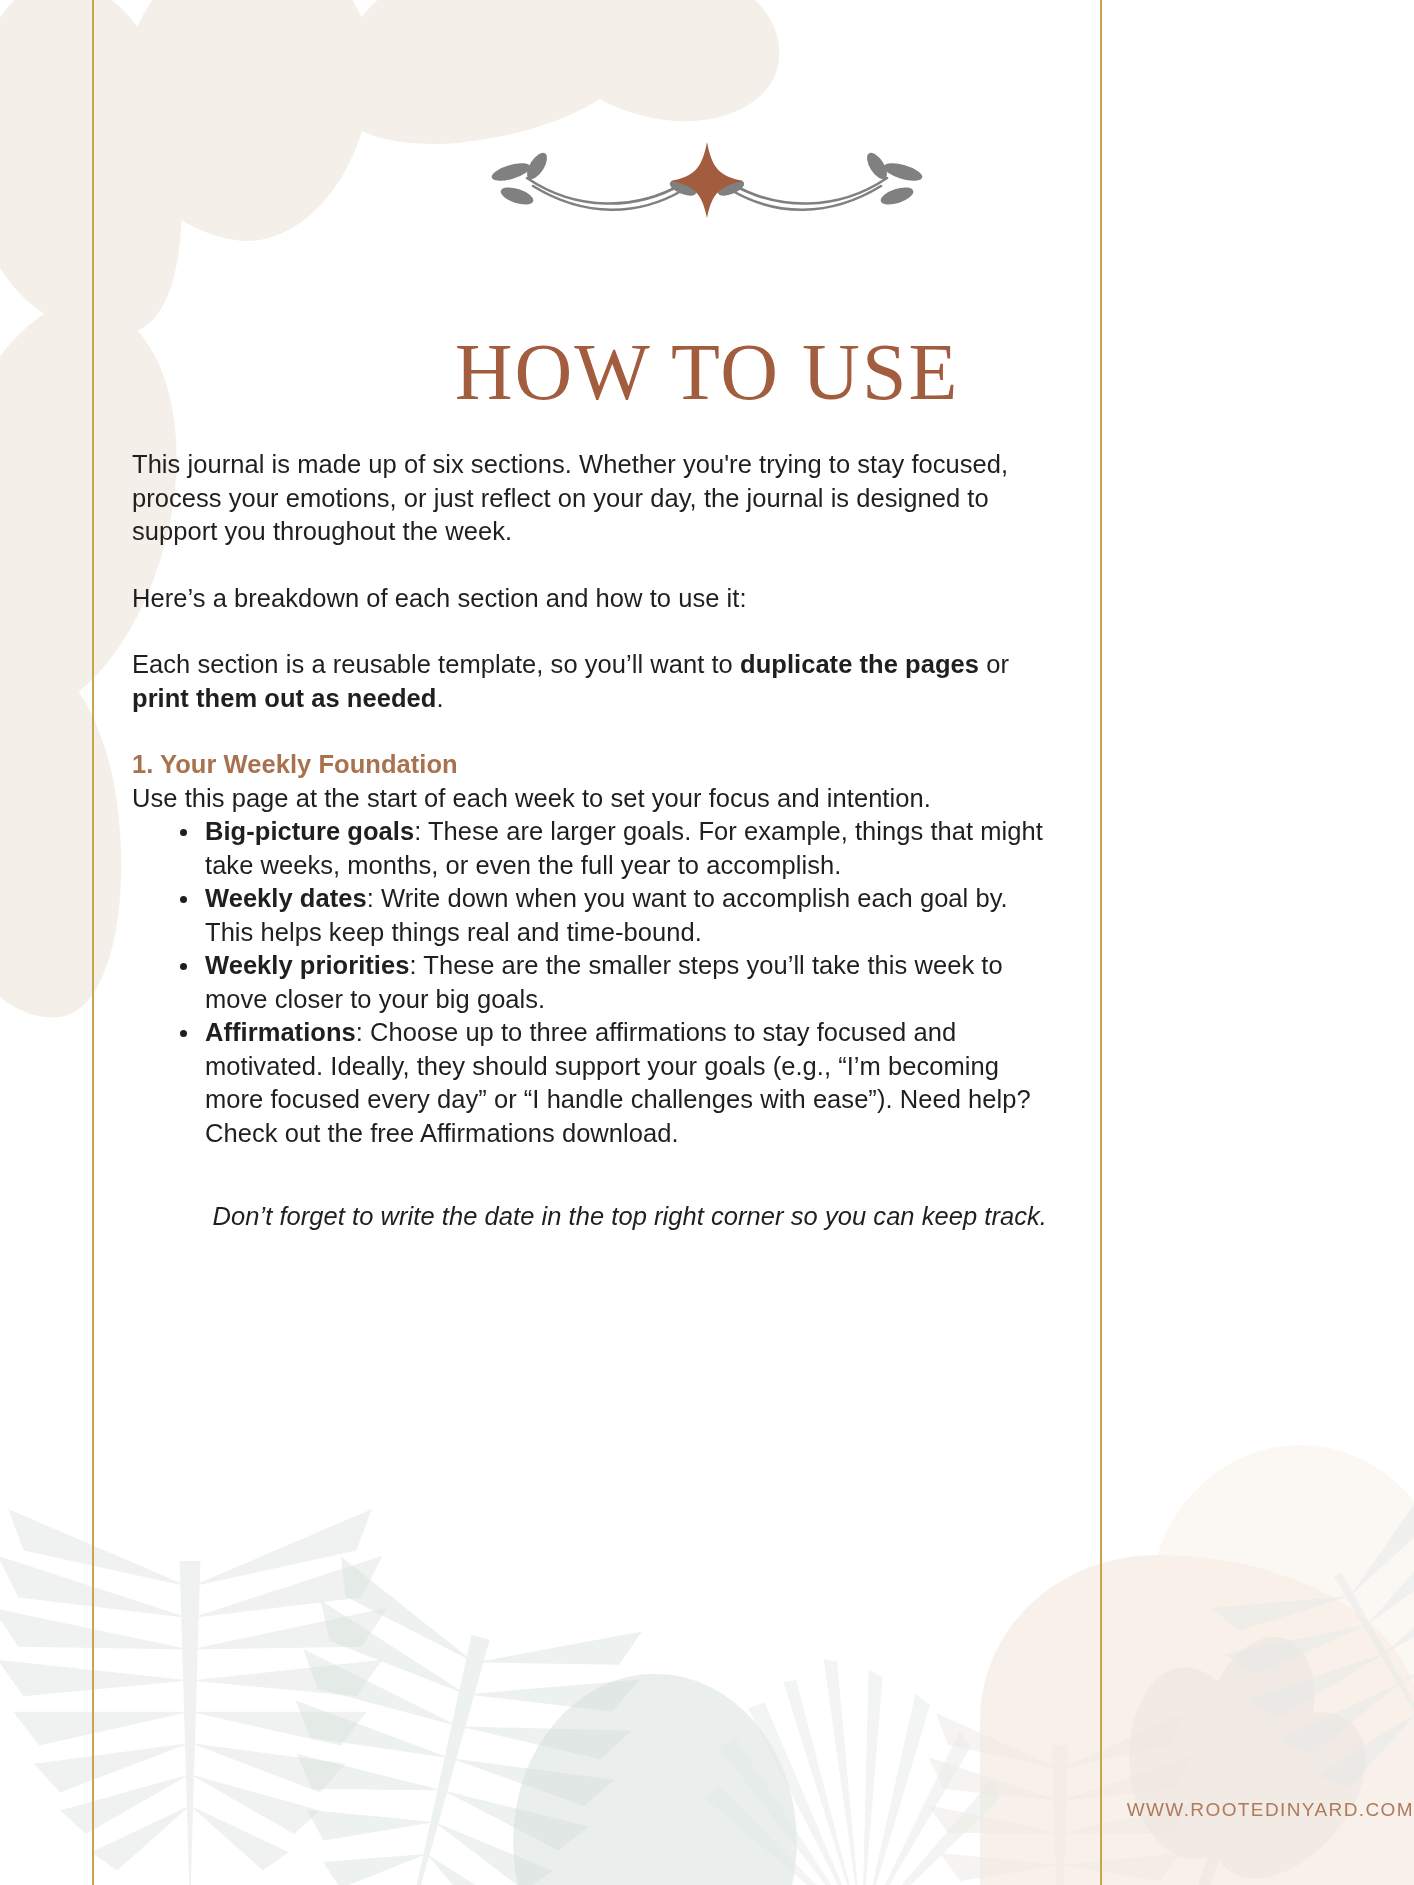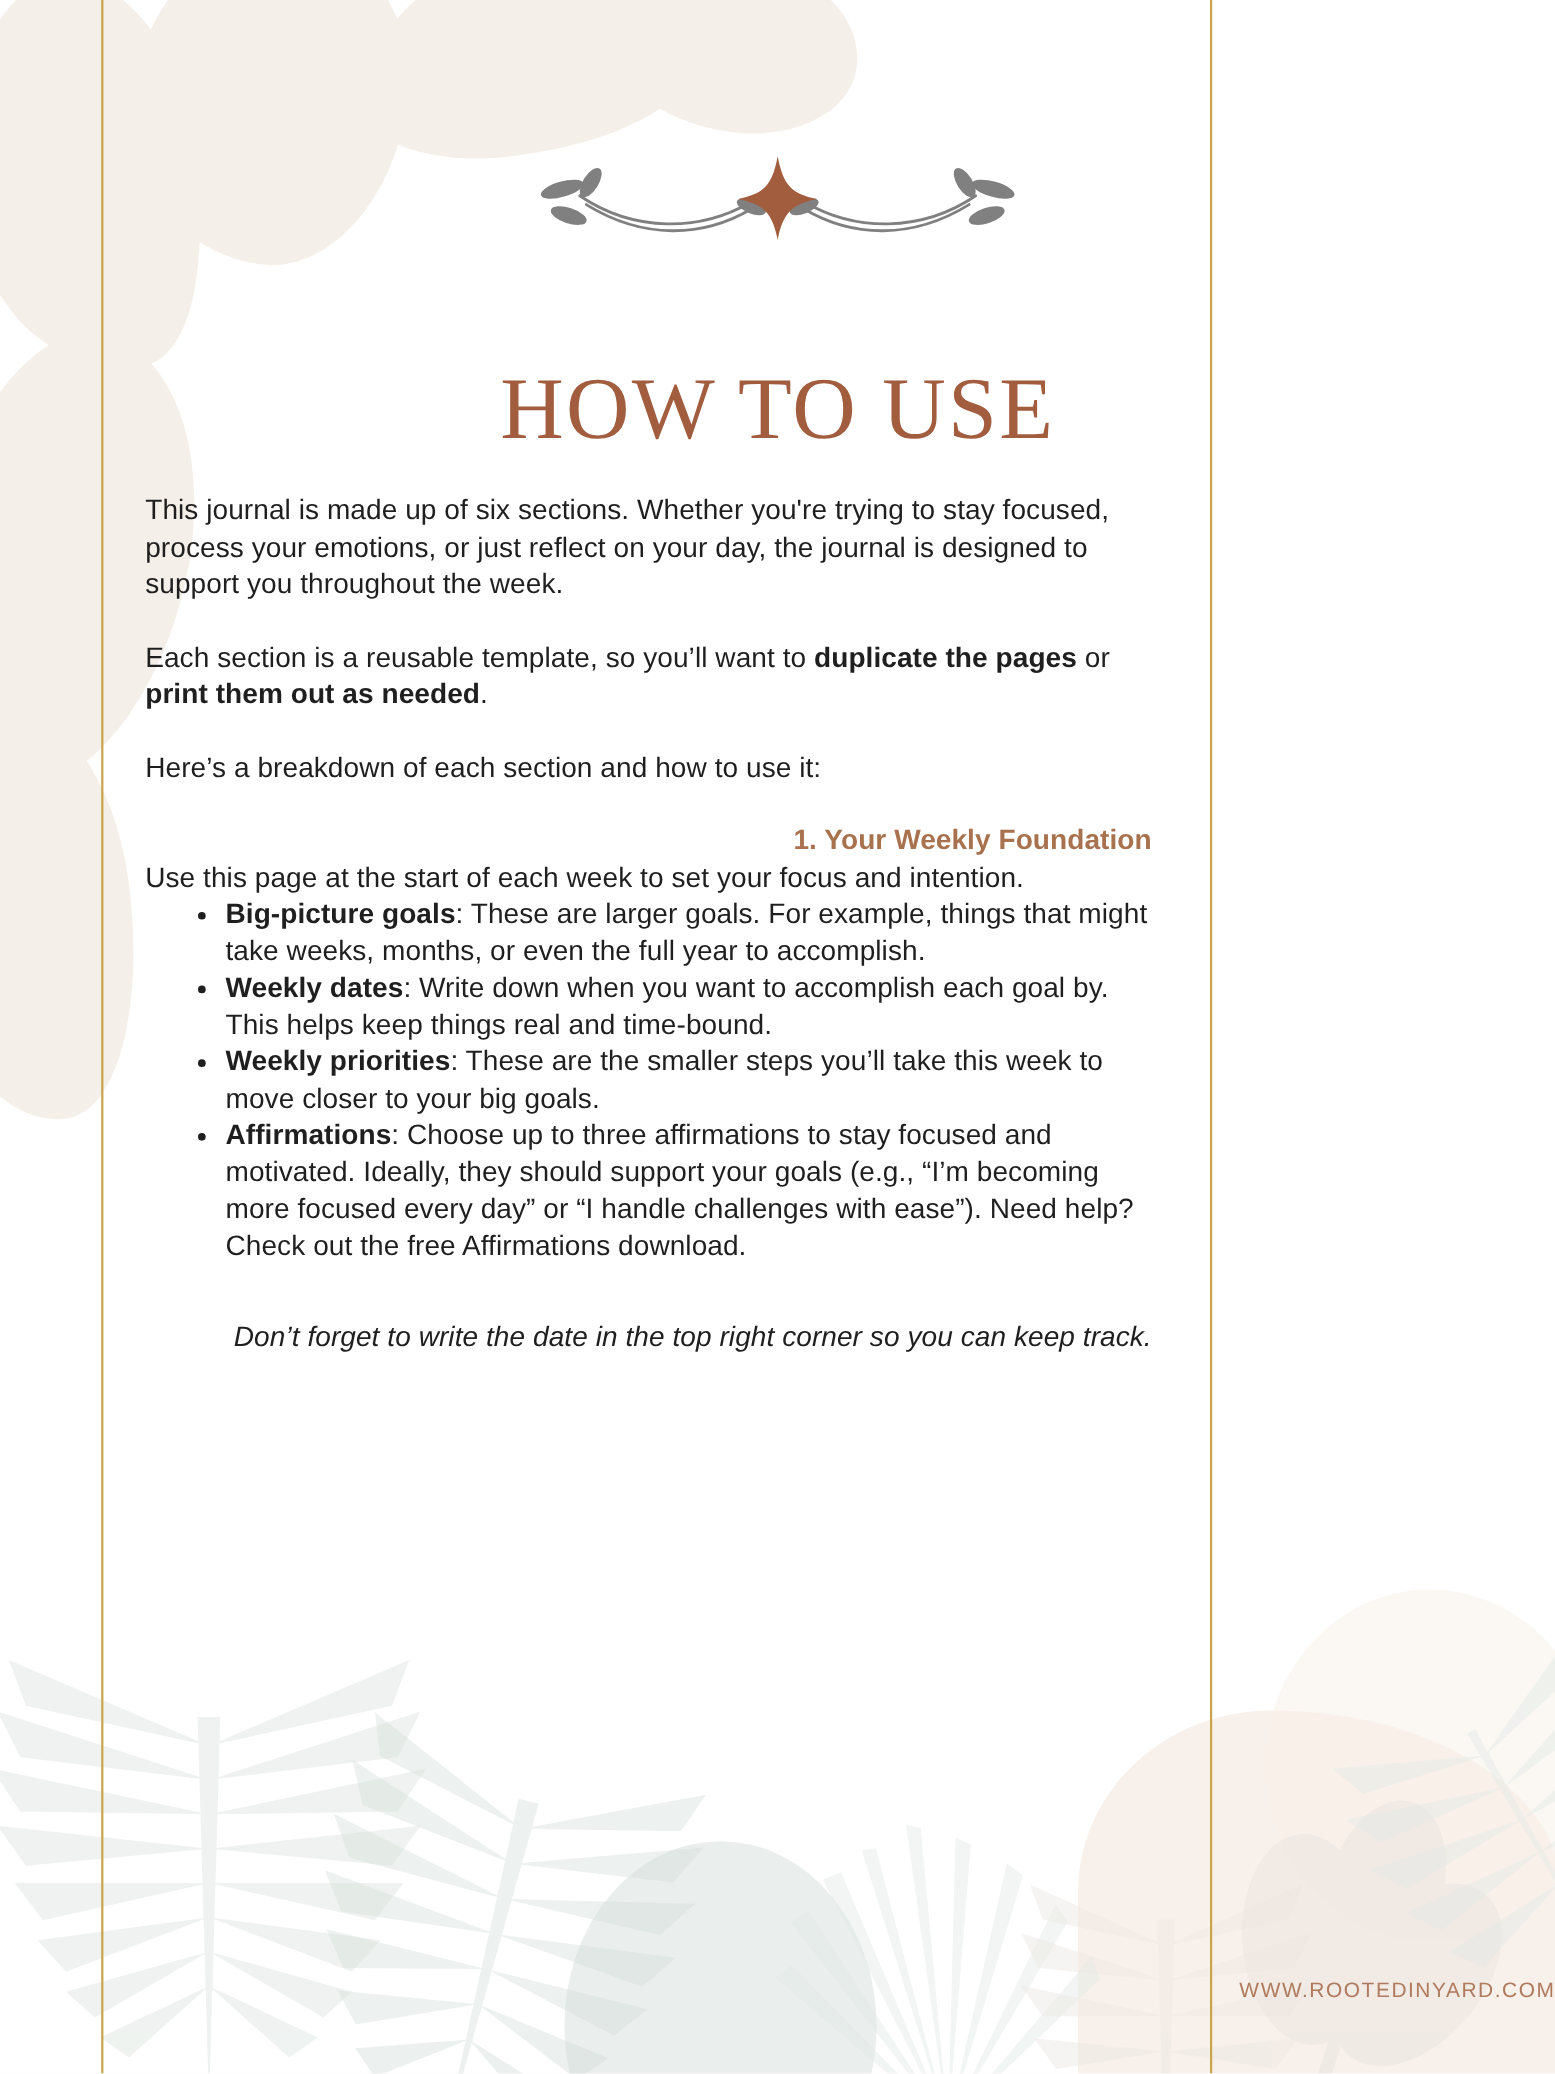--- a/index.html
+++ b/index.html
@@ -149,21 +149,20 @@
   }
 
   .para { margin: 0 0 33px 0; }
 
   .section-heading {
     margin: 0;
     font-weight: 700;
     color: #a9724f;
     font-size: 25.5px;
     line-height: 33.5px;
-    text-align: right;
   }
 
   .lead-line { margin: 0; }
 
   ul.bullets {
     margin: 0;
     padding: 0 0 0 40px;
     list-style: none;
   }
   ul.bullets li {
@@ -364,23 +363,23 @@
       <path d="M240 2 C245 28 252 36 276 41 C252 46 245 54 240 78 C235 54 228 46 204 41 C228 36 235 28 240 2 Z" fill="#a25c3e"></path>
     </svg>
   </div>
 
   <h1 class="page-title">HOW TO USE</h1>
 
   <div class="body-col">
 
     <p class="para">This journal is made up of six sections. Whether you're trying to stay focused, process your emotions, or just reflect on your day, the journal is designed to support you throughout the week.</p>
 
+    <p class="para">Here’s a breakdown of each section and how to use it:</p>
+
     <p class="para"><span>Each section is a reusable template, so you’ll want to </span><span class="b">duplicate the pages</span><span> or </span><span class="b">print them out as needed</span><span>.</span></p>
-
-    <p class="para">Here’s a breakdown of each section and how to use it:</p>
 
     <p class="section-heading">1. Your Weekly Foundation</p>
 
     <p class="lead-line">Use this page at the start of each week to set your focus and intention.</p>
 
     <ul class="bullets">
       <li><span class="b">Big-picture goals</span><span>: These are larger goals. For example, things that might take weeks, months, or even the full year to accomplish.</span></li>
       <li><span class="b">Weekly dates</span><span>: Write down when you want to accomplish each goal by. This helps keep things real and time-bound.</span></li>
       <li><span class="b">Weekly priorities</span><span>: These are the smaller steps you’ll take this week to move closer to your big goals.</span></li>
       <li><span class="b">Affirmations</span><span>: Choose up to three affirmations to stay focused and motivated. Ideally, they should support your goals (e.g., “I’m becoming more focused every day” or “I handle challenges with ease”). Need help? Check out the free Affirmations download.</span></li>

